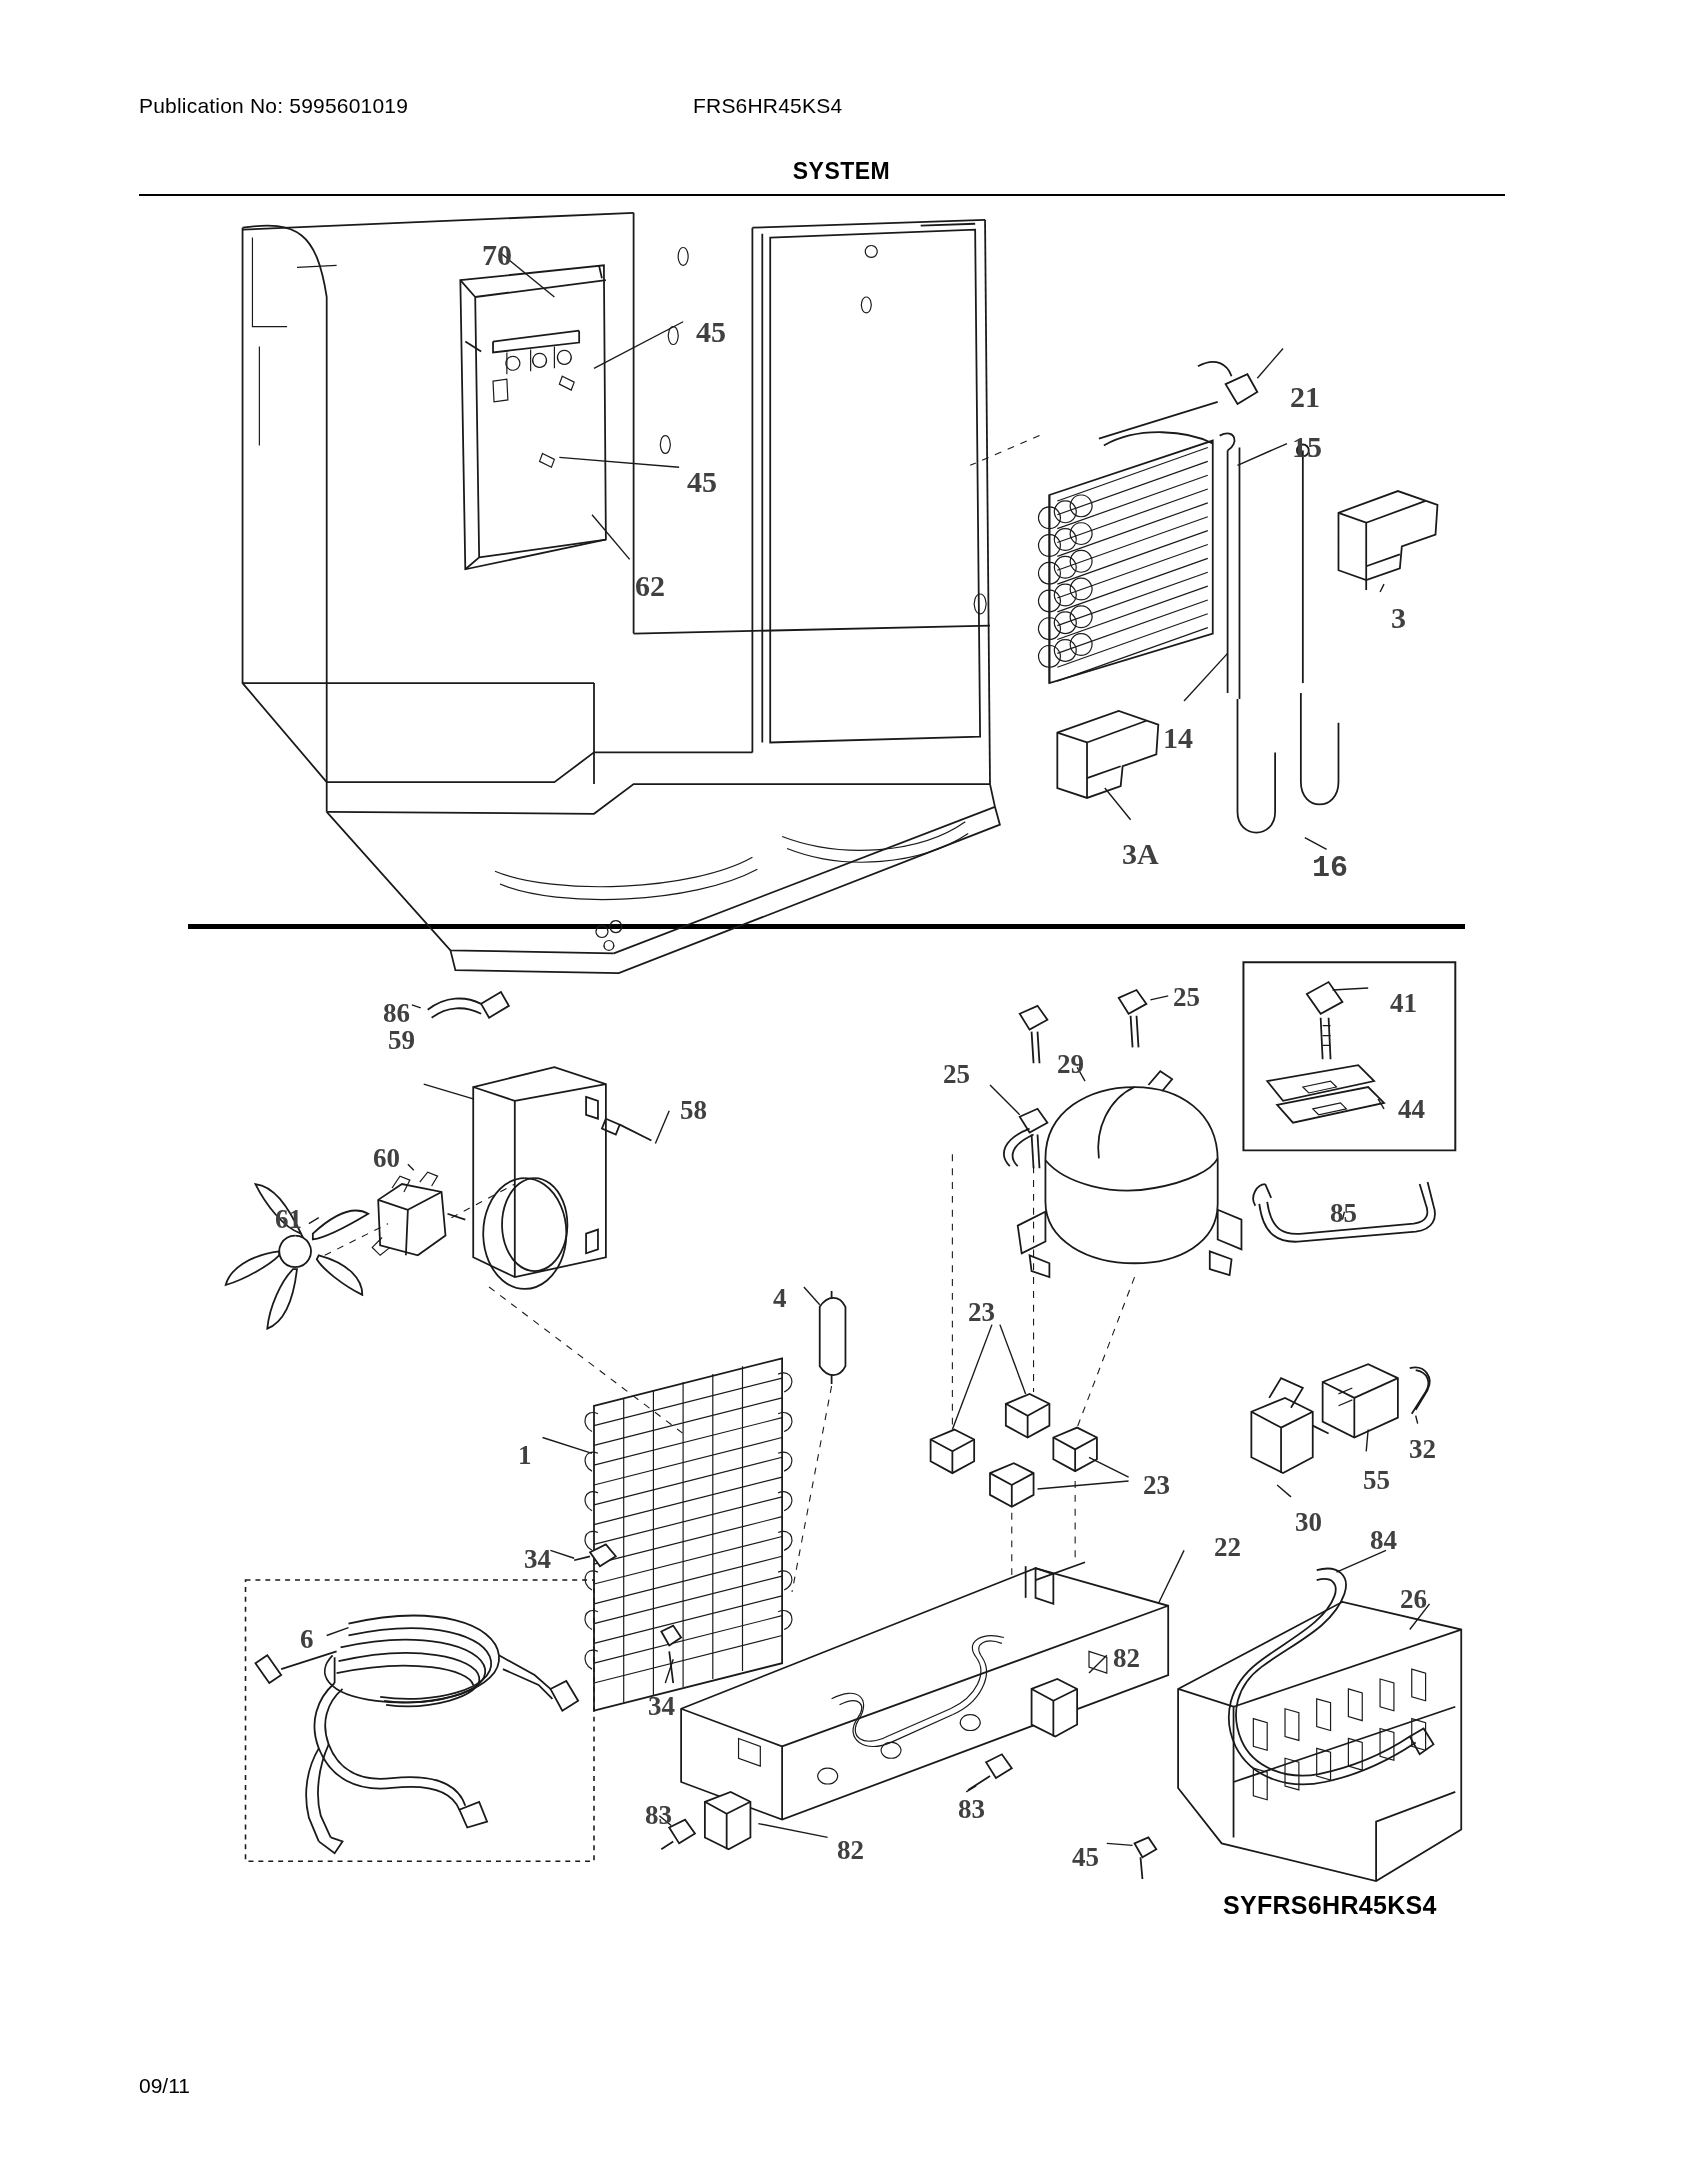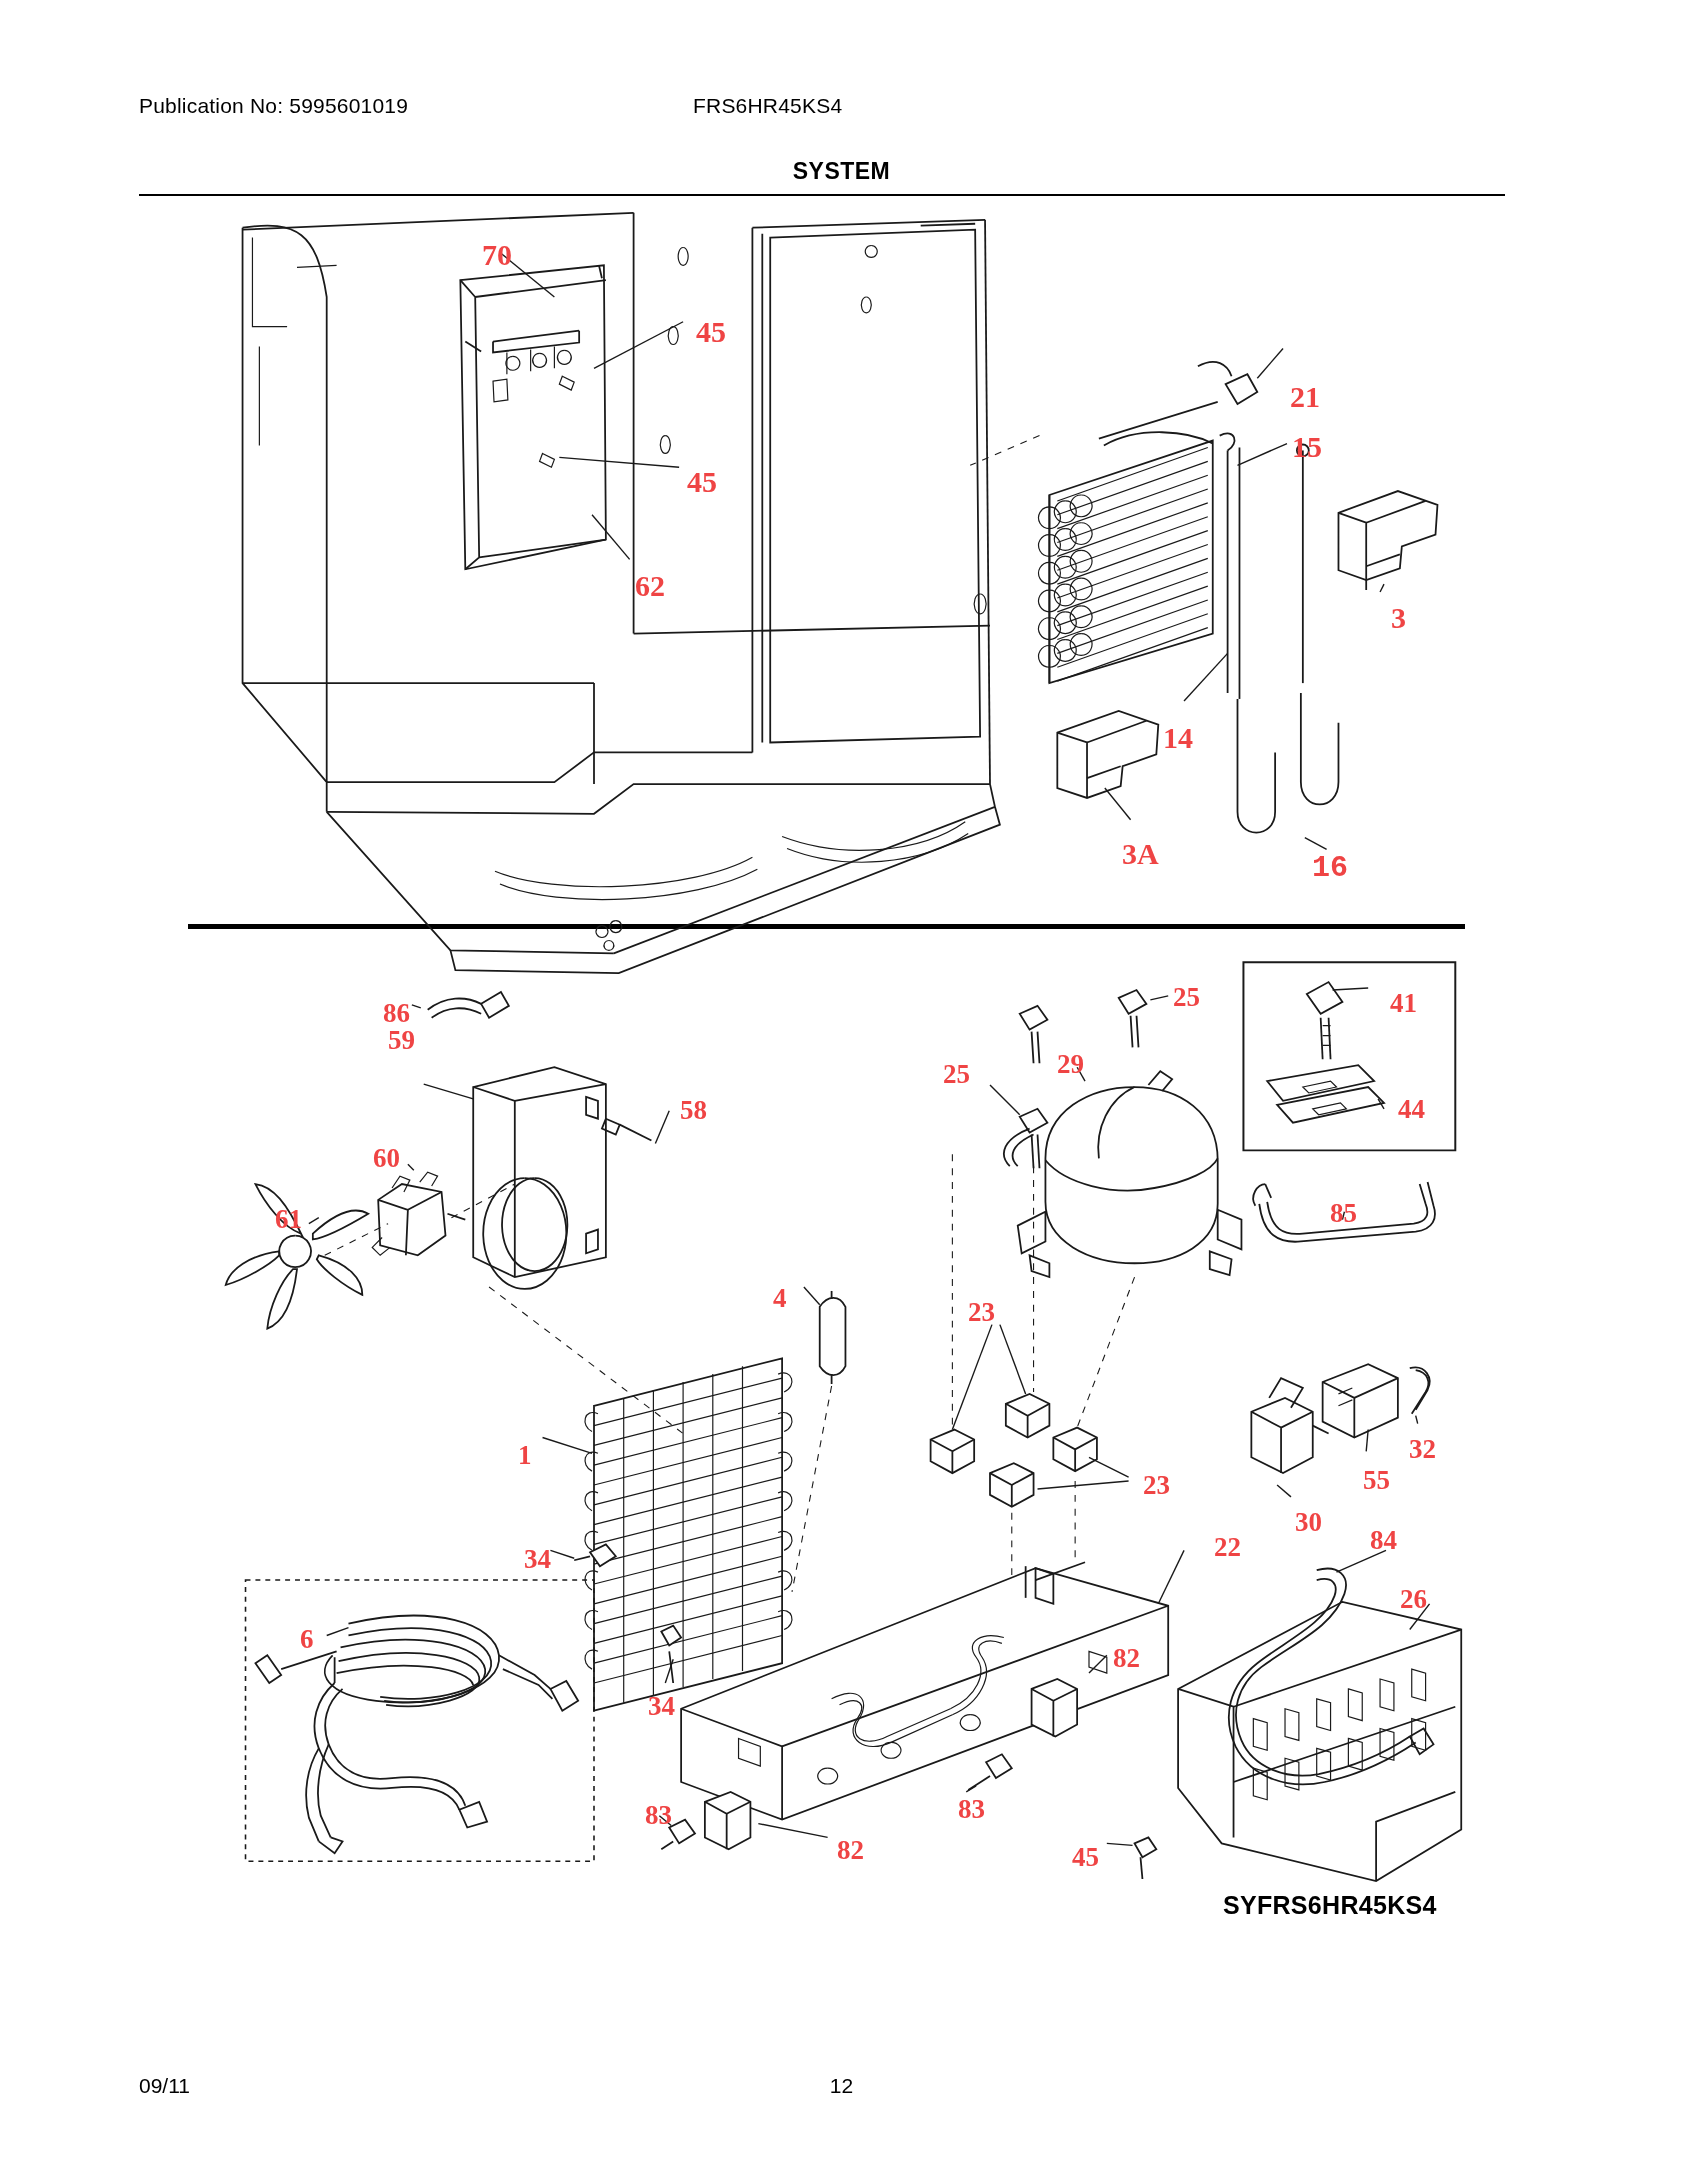--- a/index.html
+++ b/index.html
@@ -83,21 +83,21 @@
     font-size: 25px;
     font-weight: bold;
     letter-spacing: 0.3px;
   }
   
   .callout {
     position: absolute;
     font-family: "Liberation Serif", serif;
     font-size: 27px;
     font-weight: bold;
-    color: #ef4444;
+    color: #404040;
     white-space: nowrap;
   }
   .callout.big {
     font-size: 30px;
   }
   
   svg.art {
     position: absolute;
     left: 0; top: 0;
     width: 1683px;
@@ -116,21 +116,20 @@
 <body>
 
 <div class="page">
 
   <div class="hdr-pub">Publication No: 5995601019</div>
   <div class="hdr-model">FRS6HR45KS4</div>
   <div class="sec-title">SYSTEM</div>
   <div class="rule-top"></div>
   <div class="rule-mid"></div>
   <div class="footer-date">09/11</div>
-  <div class="footer-page">12</div>
   <div class="diagram-code">SYFRS6HR45KS4</div>
 
   <svg class="art" viewBox="0 0 1700 2200">
 
     <g>
       <path class="ln" d="M245 230 L245 690 L330 790 L330 820"></path>
       <path class="ln" d="M245 230 C 300 222, 320 235, 330 300 L330 790"></path>
       <path class="ln" d="M245 690 L600 690"></path>
       <path class="ln" d="M330 790 L560 790 L600 760 L760 760"></path>
       <path class="ln" d="M330 820 L600 822 L640 792 L1000 792"></path>

